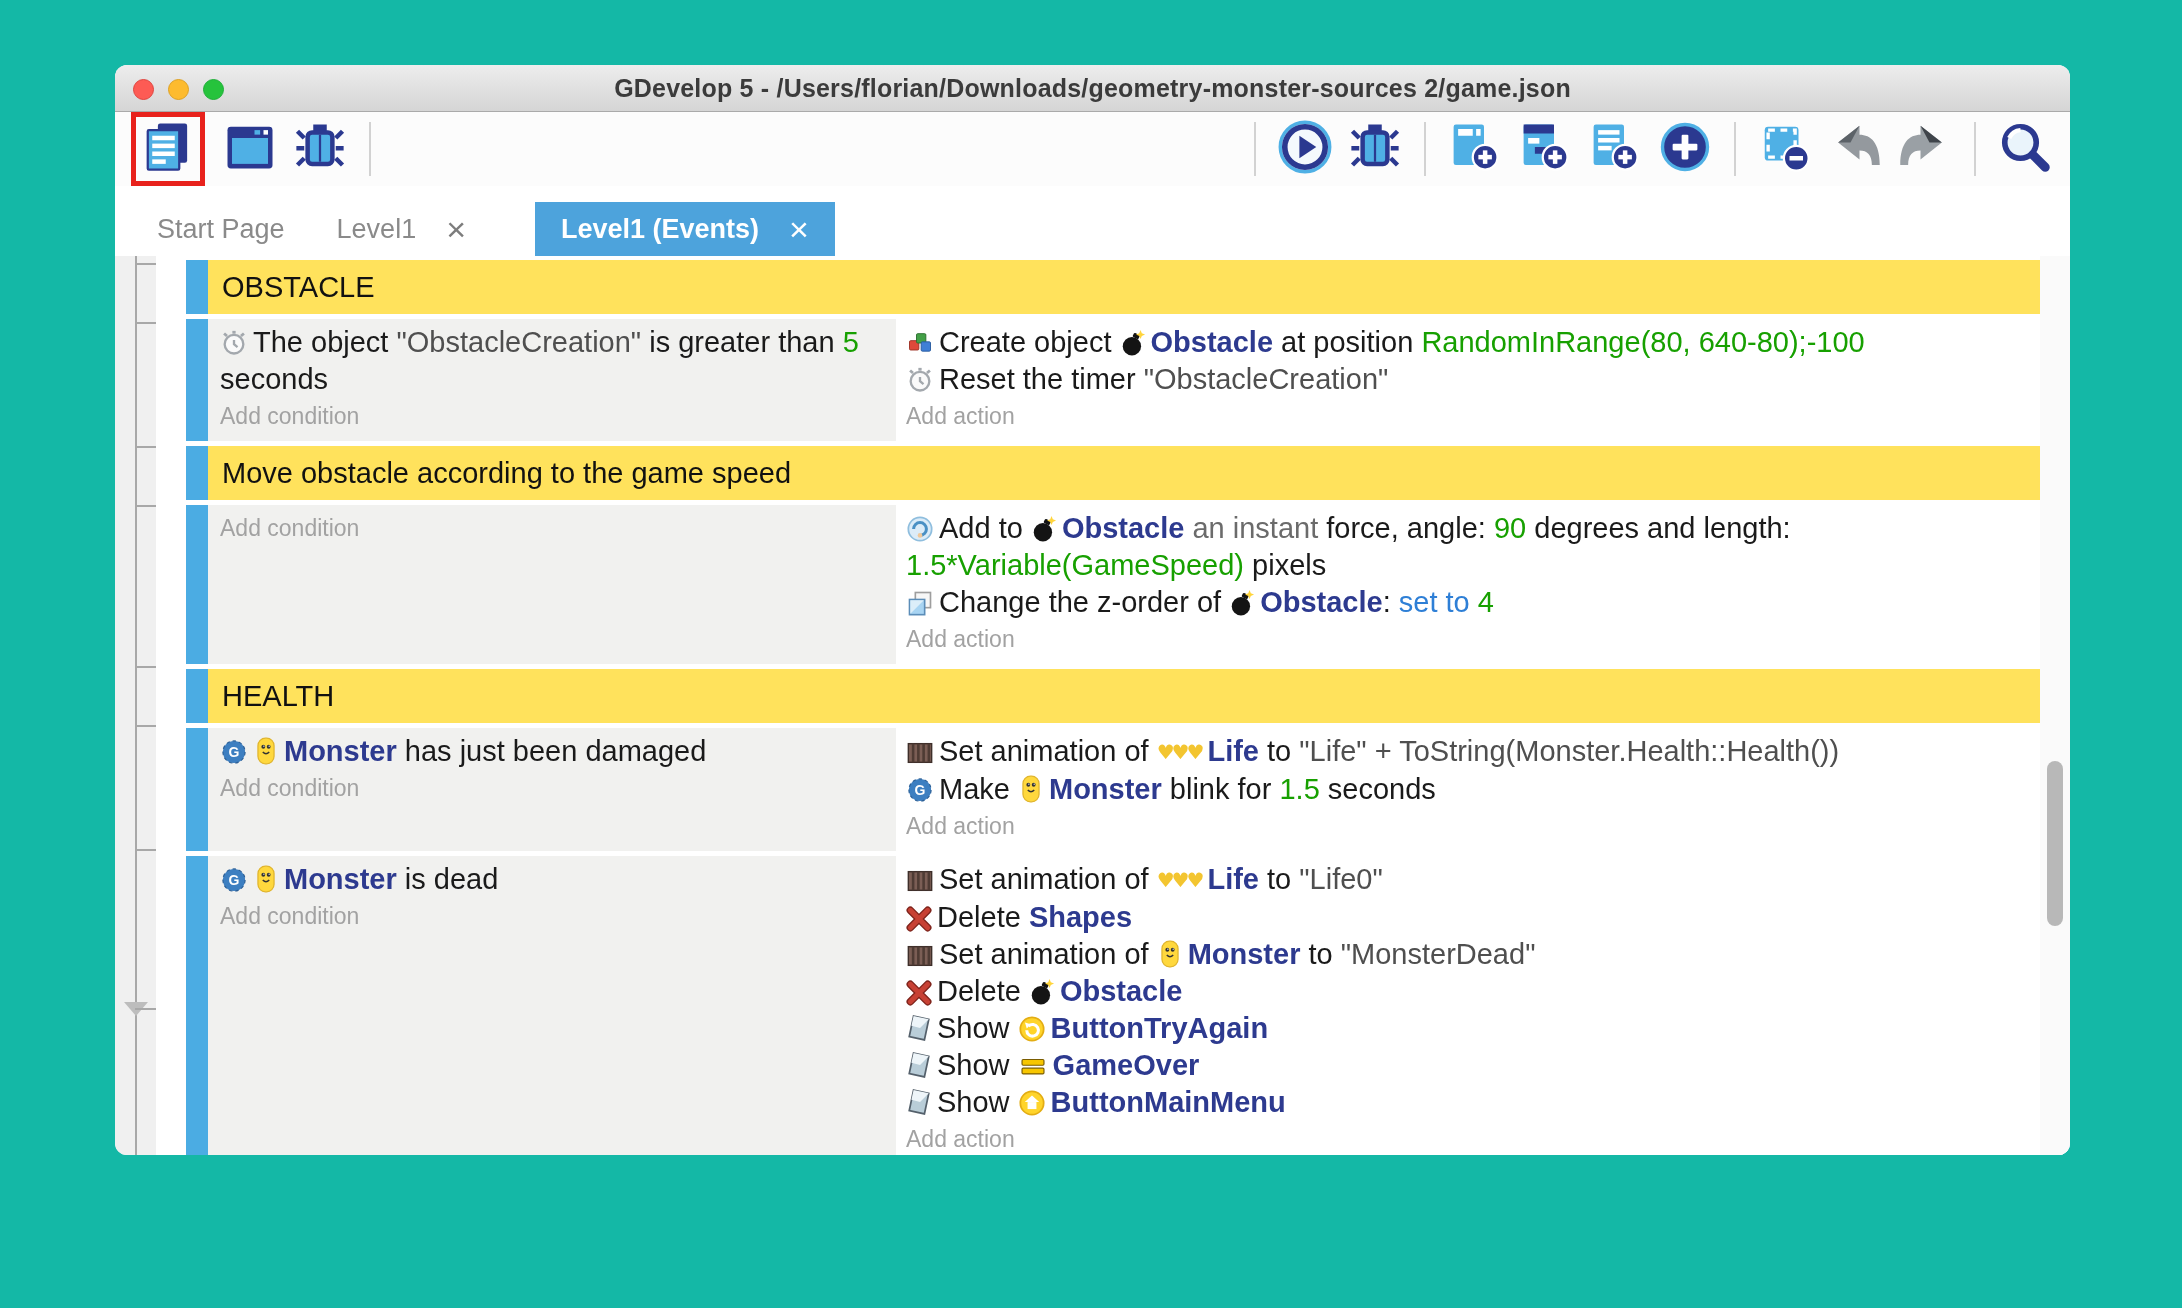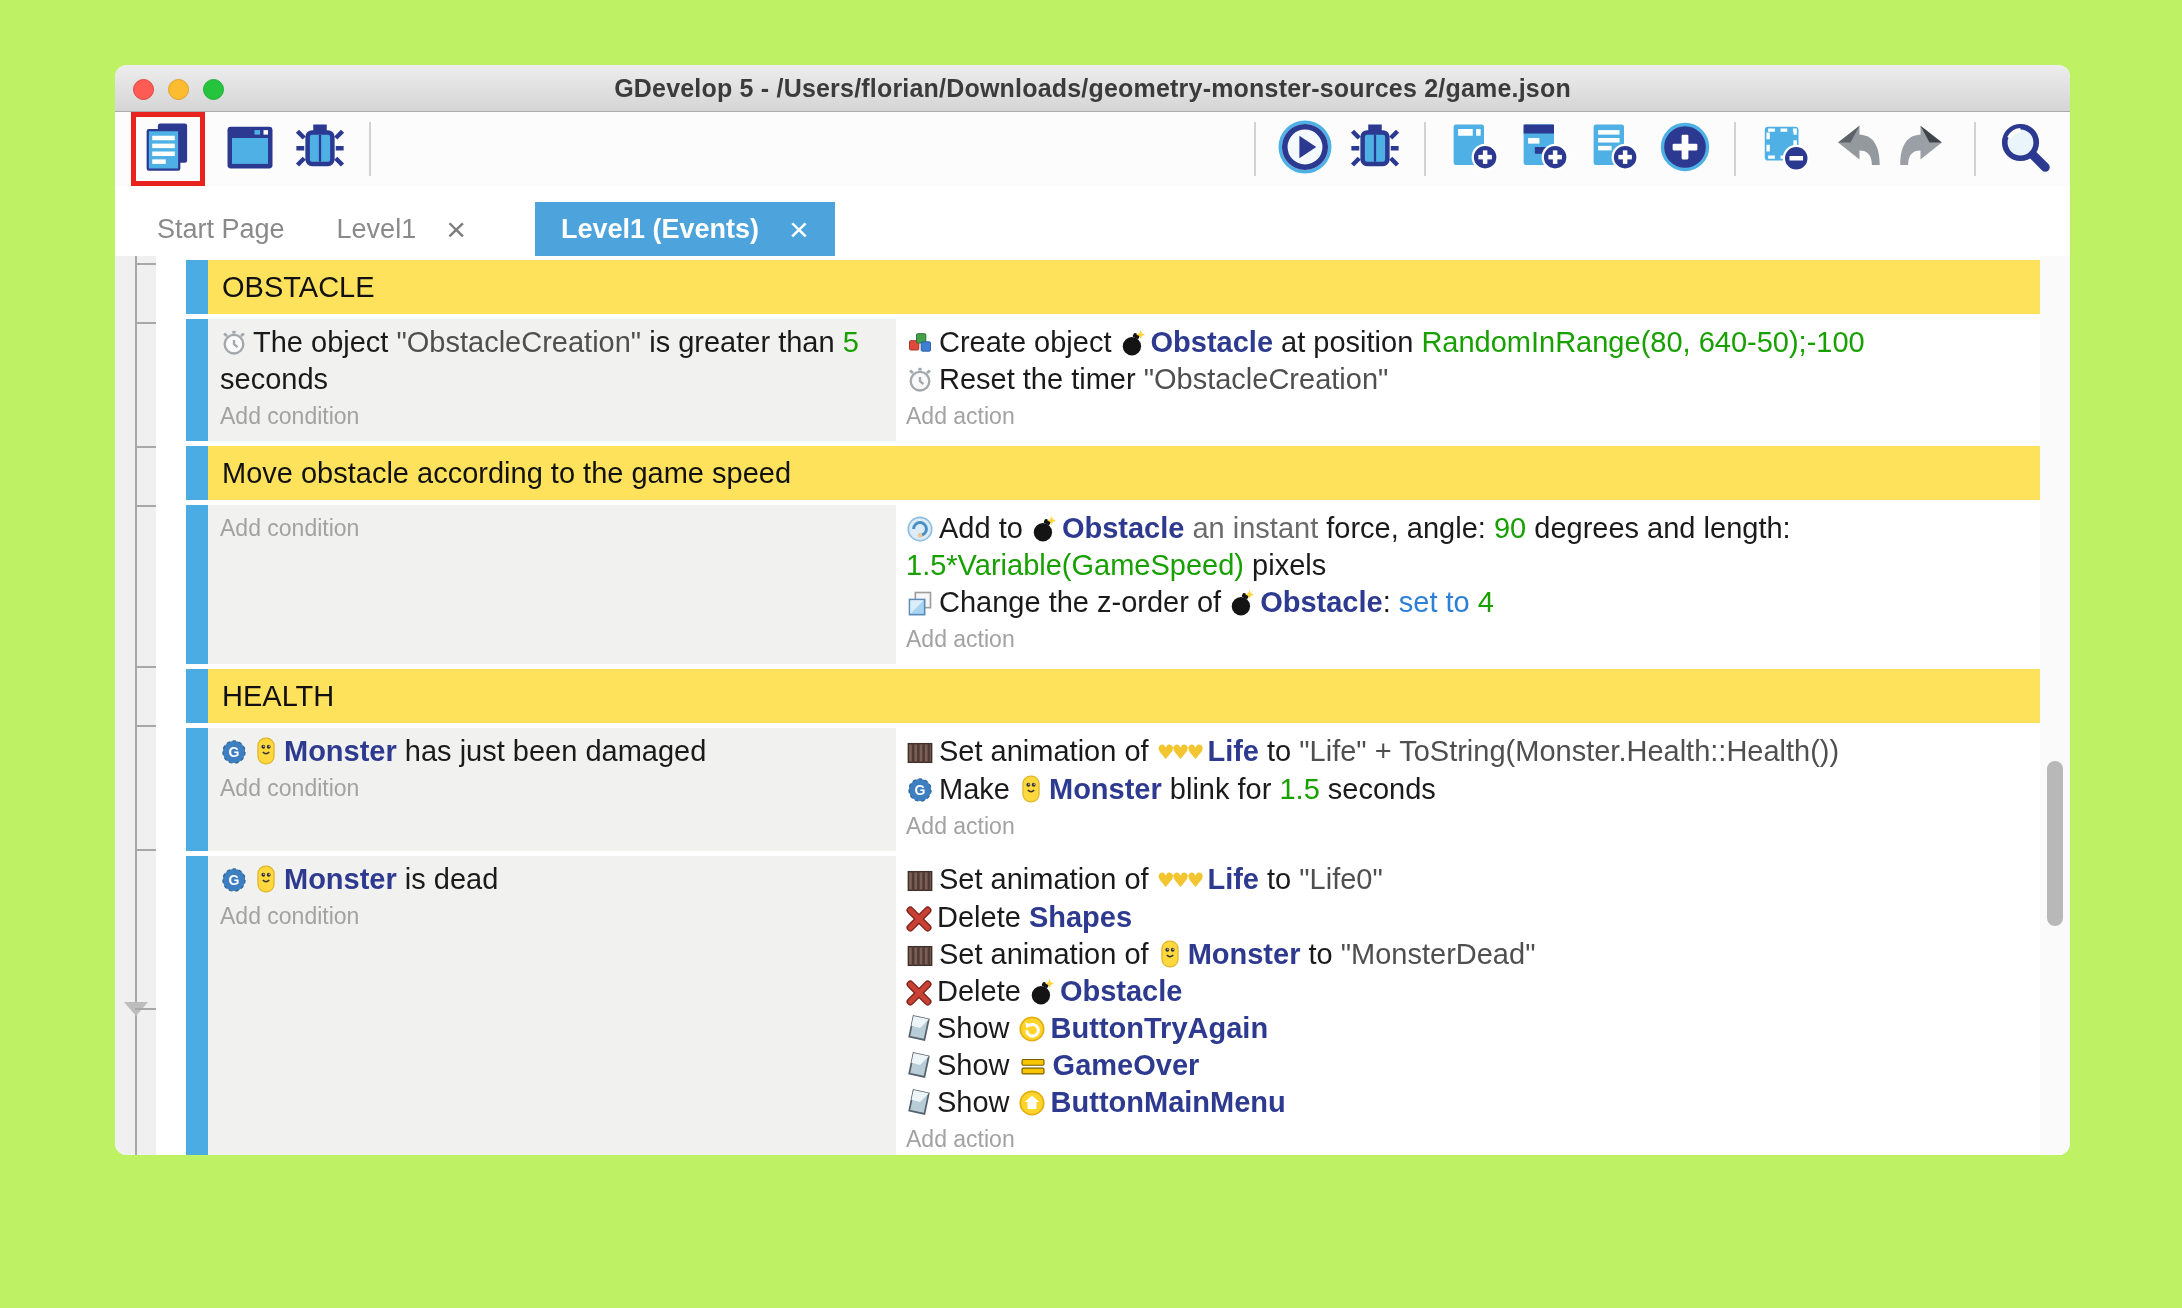--- a/index.html
+++ b/index.html
@@ -1,16 +1,16 @@
 <!DOCTYPE html>
 <html><head>
 <meta charset="utf-8">
 <style>
   html,body{margin:0;padding:0;background:#000;}
-  .stage{position:relative;width:2182px;height:1308px;background:#bef264;overflow:hidden;
+  .stage{position:relative;width:2182px;height:1308px;background:#14b8a6;overflow:hidden;
          font-family:"Liberation Sans","DejaVu Sans",sans-serif;}
   .window{position:absolute;left:115px;top:65px;width:1955px;height:1090px;background:#fff;
           border-radius:12px;overflow:hidden;}
   
   .titlebar{position:relative;height:46px;background:linear-gradient(#ededed,#d5d5d5);
             border-bottom:1px solid #aaa;display:flex;align-items:center;justify-content:center;}
   .titlebar .title{font-size:25px;color:#3b3b3b;font-weight:700;letter-spacing:.2px;}
   .lights{position:absolute;left:18px;top:14px;display:flex;gap:14px;}
   .light{width:19px;height:19px;border-radius:50%;}
   .light.r{background:#fd5b54;border:1px solid #e0443e;}
@@ -255,21 +255,21 @@
               </div>
               <div class="act">
                 <div class="line"><span class="ic"><svg width="28" height="28" viewBox="0 0 24 24">
                       <rect x="3" y="10" width="8" height="8" rx="1" fill="#e0493a" stroke="#9c2f24" stroke-width="0.8"></rect>
                       <rect x="9" y="4" width="8" height="8" rx="1" fill="#43a047" stroke="#2a6e2d" stroke-width="0.8"></rect>
                       <rect x="13" y="11" width="8" height="8" rx="1" fill="#3f7fd6" stroke="#285a9e" stroke-width="0.8"></rect>
                     </svg></span><span class="sp">Create object </span><span class="ic"><svg width="26" height="28" viewBox="0 0 24 26">
                       <circle cx="11" cy="16" r="8.5" fill="#141414"></circle>
                       <rect x="12" y="4.5" width="6" height="4" rx="1" fill="#141414" transform="rotate(28 15 6.5)"></rect>
                       <path d="M19 1 L20.2 4 L23.2 5.2 L20.2 6.4 L19 9.4 L17.8 6.4 L14.8 5.2 L17.8 4 Z" fill="#ffd53d"></path>
-                    </svg></span><span class="so">Obstacle</span><span class="sp"> at position </span><span class="se">RandomInRange(80, 640-50);-100</span></div>
+                    </svg></span><span class="so">Obstacle</span><span class="sp"> at position </span><span class="se">RandomInRange(80, 640-80);-100</span></div>
                 <div class="line"><span class="ic"><svg width="28" height="28" viewBox="0 0 24 24">
                       <circle cx="12" cy="13" r="8" fill="#fafafa" stroke="#a3a8ad" stroke-width="2"></circle>
                       <path d="M12 9.5 V13 L15 15.5" stroke="#a3a8ad" stroke-width="2" fill="none"></path>
                       <path d="M6 6 L3.5 3.8 M18 6 L20.5 3.8" stroke="#a3a8ad" stroke-width="2.4"></path>
                       <rect x="10.6" y="1.6" width="2.8" height="2.4" fill="#a3a8ad"></rect>
                     </svg></span><span class="sp">Reset the timer </span><span class="ss">"ObstacleCreation"</span></div>
                 <div class="ph">Add action</div>
               </div>
             </div>
           </div>

